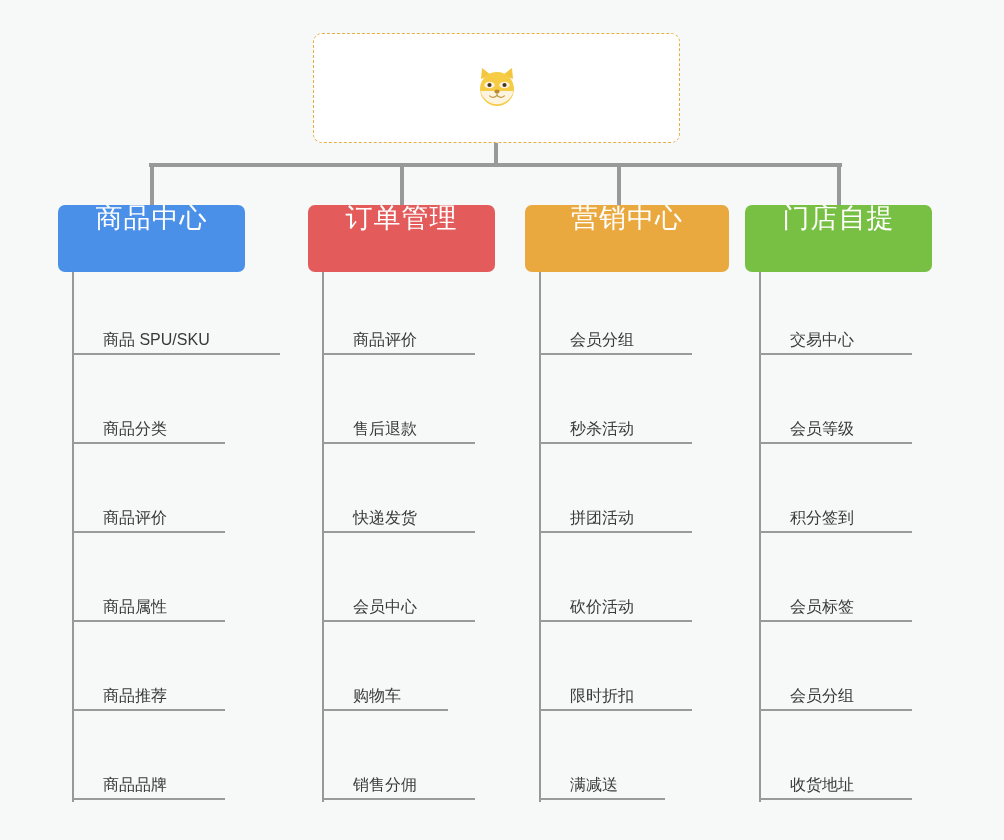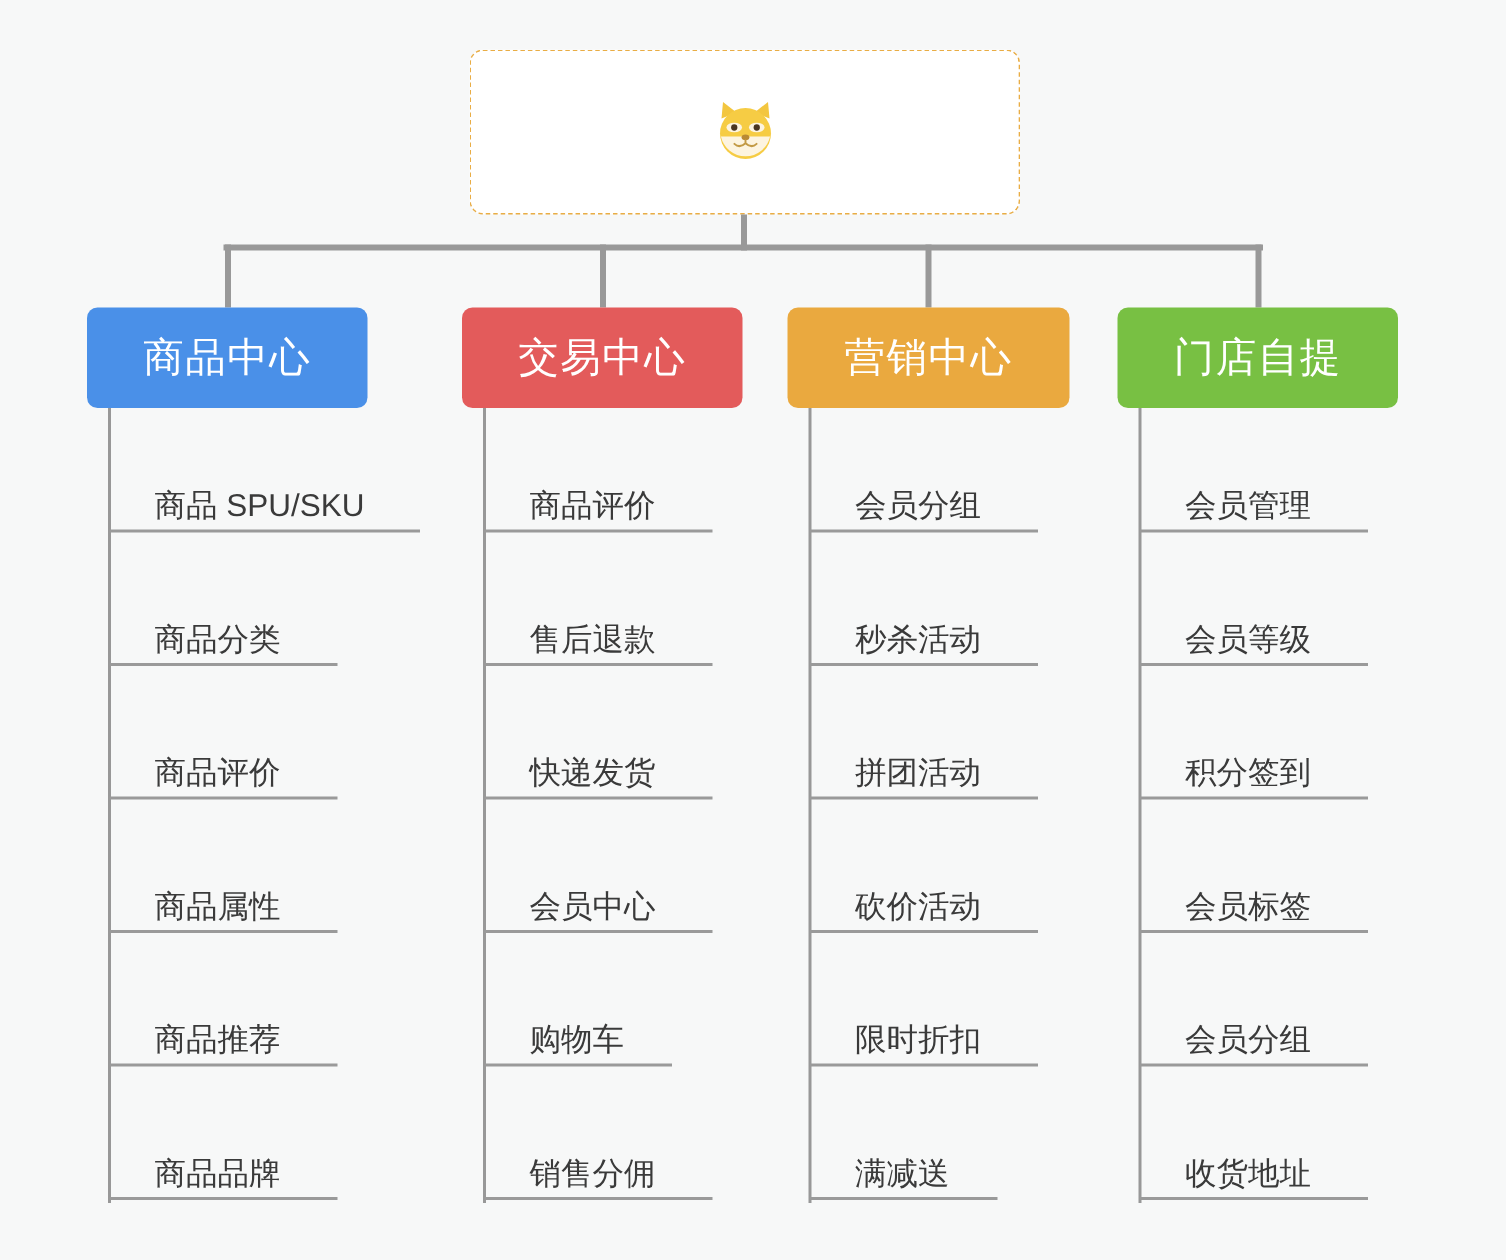--- a/index.html
+++ b/index.html
@@ -64,21 +64,20 @@
     position: absolute;
     top: 205px;
   }
   .cat-box {
     position: absolute;
     top: 0;
     left: 0;
     height: 67px;
     border-radius: 7px;
     display: flex;
-    align-items: center;
     justify-content: center;
     box-sizing: border-box;
   }
   .cat-label {
     color: #ffffff;
     font-size: 27px;
     letter-spacing: 1px;
     line-height: 1;
     white-space: nowrap;
   }
@@ -93,21 +92,21 @@
 
   
   .leaf {
     position: absolute;
     height: 0;
   }
   .leaf-text {
     position: absolute;
     left: 31px;
     bottom: 7px;
-    font-size: 21px;
+    font-size: 16px;
     color: #3a3a3a;
     line-height: 1;
     white-space: nowrap;
   }
   .leaf-rule {
     position: absolute;
     left: 1px;
     bottom: 0;
     height: 2px;
     background: #9a9a9a;
@@ -177,21 +176,21 @@
           <span class="leaf-text">商品推荐</span>
           <div class="leaf-rule" style="width: 152px;"></div>
         </div>
         <div class="leaf" style="left: 14px; top: 595px; width: 152px;">
           <span class="leaf-text">商品品牌</span>
           <div class="leaf-rule" style="width: 152px;"></div>
         </div>
       </div>
       <div class="column" style="left: 308px; width: 187px;">
         <div class="cat-box" style="width: 187px; background: rgb(227, 91, 91);">
-          <span class="cat-label">交易中心</span>
+          <span class="cat-label">订单管理</span>
         </div>
         <div class="spine" style="left: 14px; height: 530px;"></div>
         <div class="leaf" style="left: 14px; top: 150px; width: 152px;">
           <span class="leaf-text">商品评价</span>
           <div class="leaf-rule" style="width: 152px;"></div>
         </div>
         <div class="leaf" style="left: 14px; top: 239px; width: 152px;">
           <span class="leaf-text">售后退款</span>
           <div class="leaf-rule" style="width: 152px;"></div>
         </div>
@@ -206,21 +205,21 @@
         <div class="leaf" style="left: 14px; top: 506px; width: 125px;">
           <span class="leaf-text">购物车</span>
           <div class="leaf-rule" style="width: 125px;"></div>
         </div>
         <div class="leaf" style="left: 14px; top: 595px; width: 152px;">
           <span class="leaf-text">销售分佣</span>
           <div class="leaf-rule" style="width: 152px;"></div>
         </div>
       </div>
       <div class="column" style="left: 525px; width: 188px;">
-        <div class="cat-box" style="width: 188px; background: rgb(234, 169, 63);">
+        <div class="cat-box" style="width: 204px; background: rgb(234, 169, 63);">
           <span class="cat-label">营销中心</span>
         </div>
         <div class="spine" style="left: 14px; height: 530px;"></div>
         <div class="leaf" style="left: 14px; top: 150px; width: 152px;">
           <span class="leaf-text">会员分组</span>
           <div class="leaf-rule" style="width: 152px;"></div>
         </div>
         <div class="leaf" style="left: 14px; top: 239px; width: 152px;">
           <span class="leaf-text">秒杀活动</span>
           <div class="leaf-rule" style="width: 152px;"></div>
@@ -241,21 +240,21 @@
           <span class="leaf-text">满减送</span>
           <div class="leaf-rule" style="width: 125px;"></div>
         </div>
       </div>
       <div class="column" style="left: 745px; width: 187px;">
         <div class="cat-box" style="width: 187px; background: rgb(120, 192, 67);">
           <span class="cat-label">门店自提</span>
         </div>
         <div class="spine" style="left: 14px; height: 530px;"></div>
         <div class="leaf" style="left: 14px; top: 150px; width: 152px;">
-          <span class="leaf-text">会员管理</span>
+          <span class="leaf-text">交易中心</span>
           <div class="leaf-rule" style="width: 152px;"></div>
         </div>
         <div class="leaf" style="left: 14px; top: 239px; width: 152px;">
           <span class="leaf-text">会员等级</span>
           <div class="leaf-rule" style="width: 152px;"></div>
         </div>
         <div class="leaf" style="left: 14px; top: 328px; width: 152px;">
           <span class="leaf-text">积分签到</span>
           <div class="leaf-rule" style="width: 152px;"></div>
         </div>

